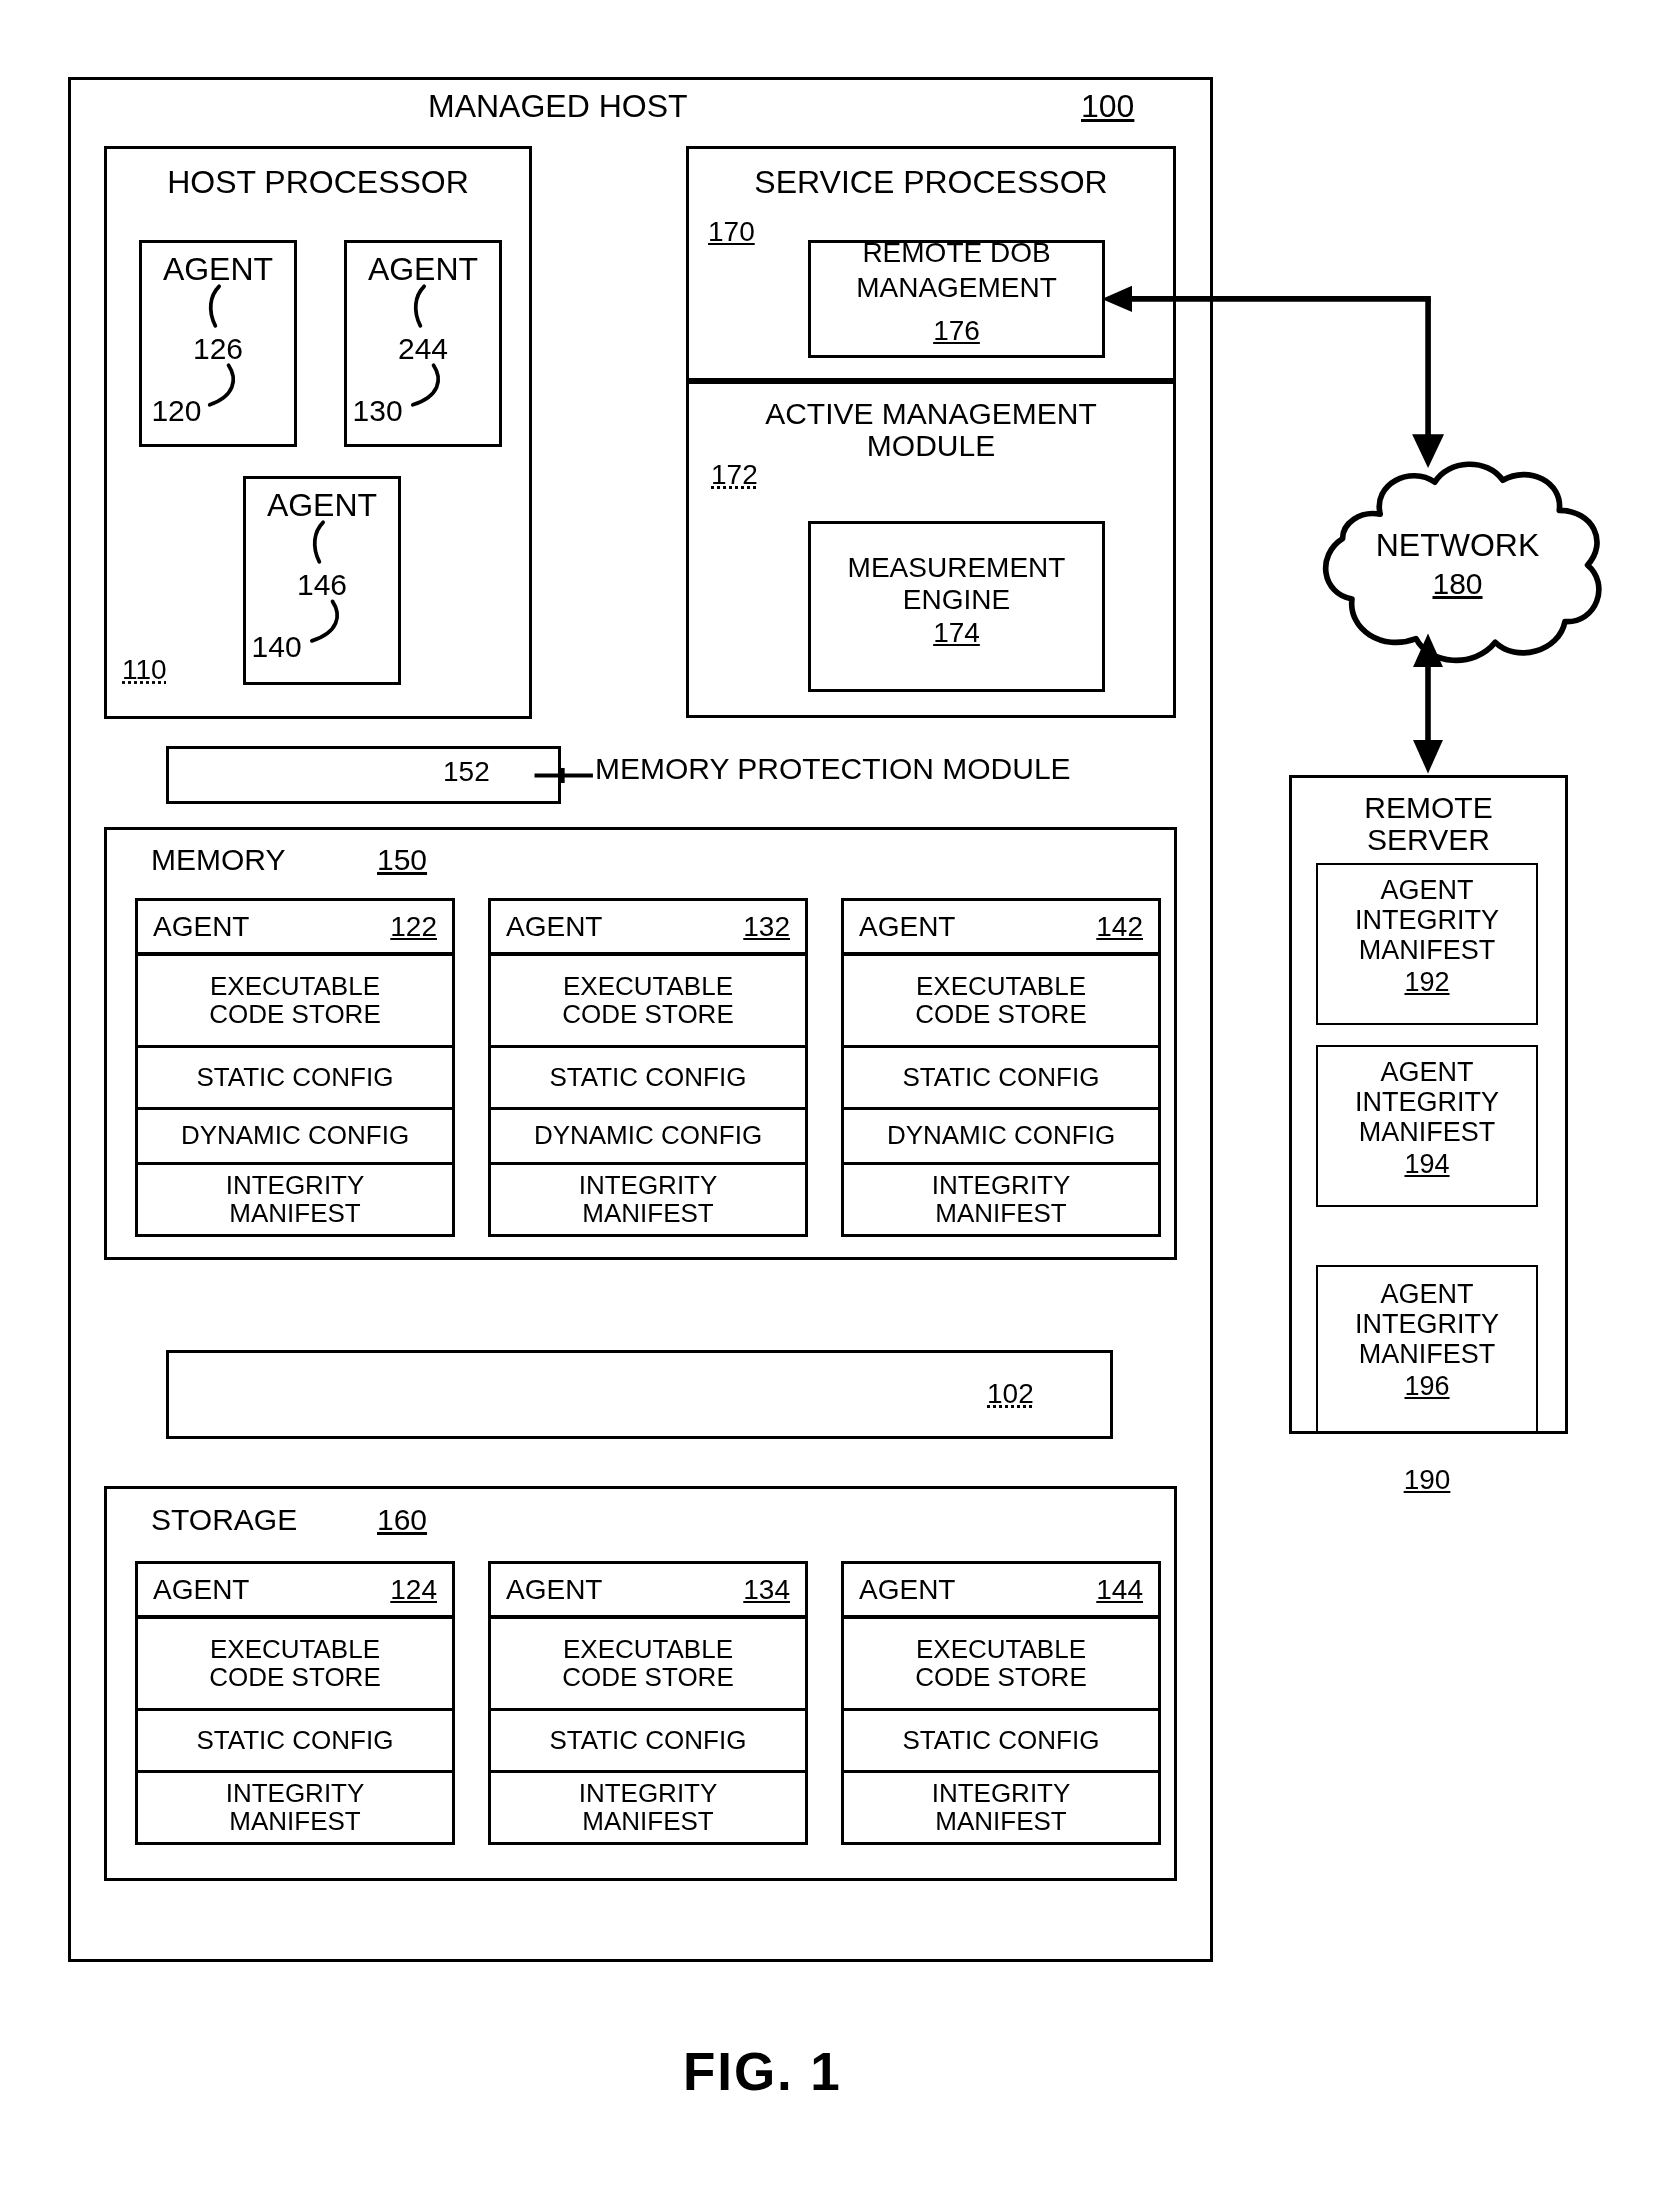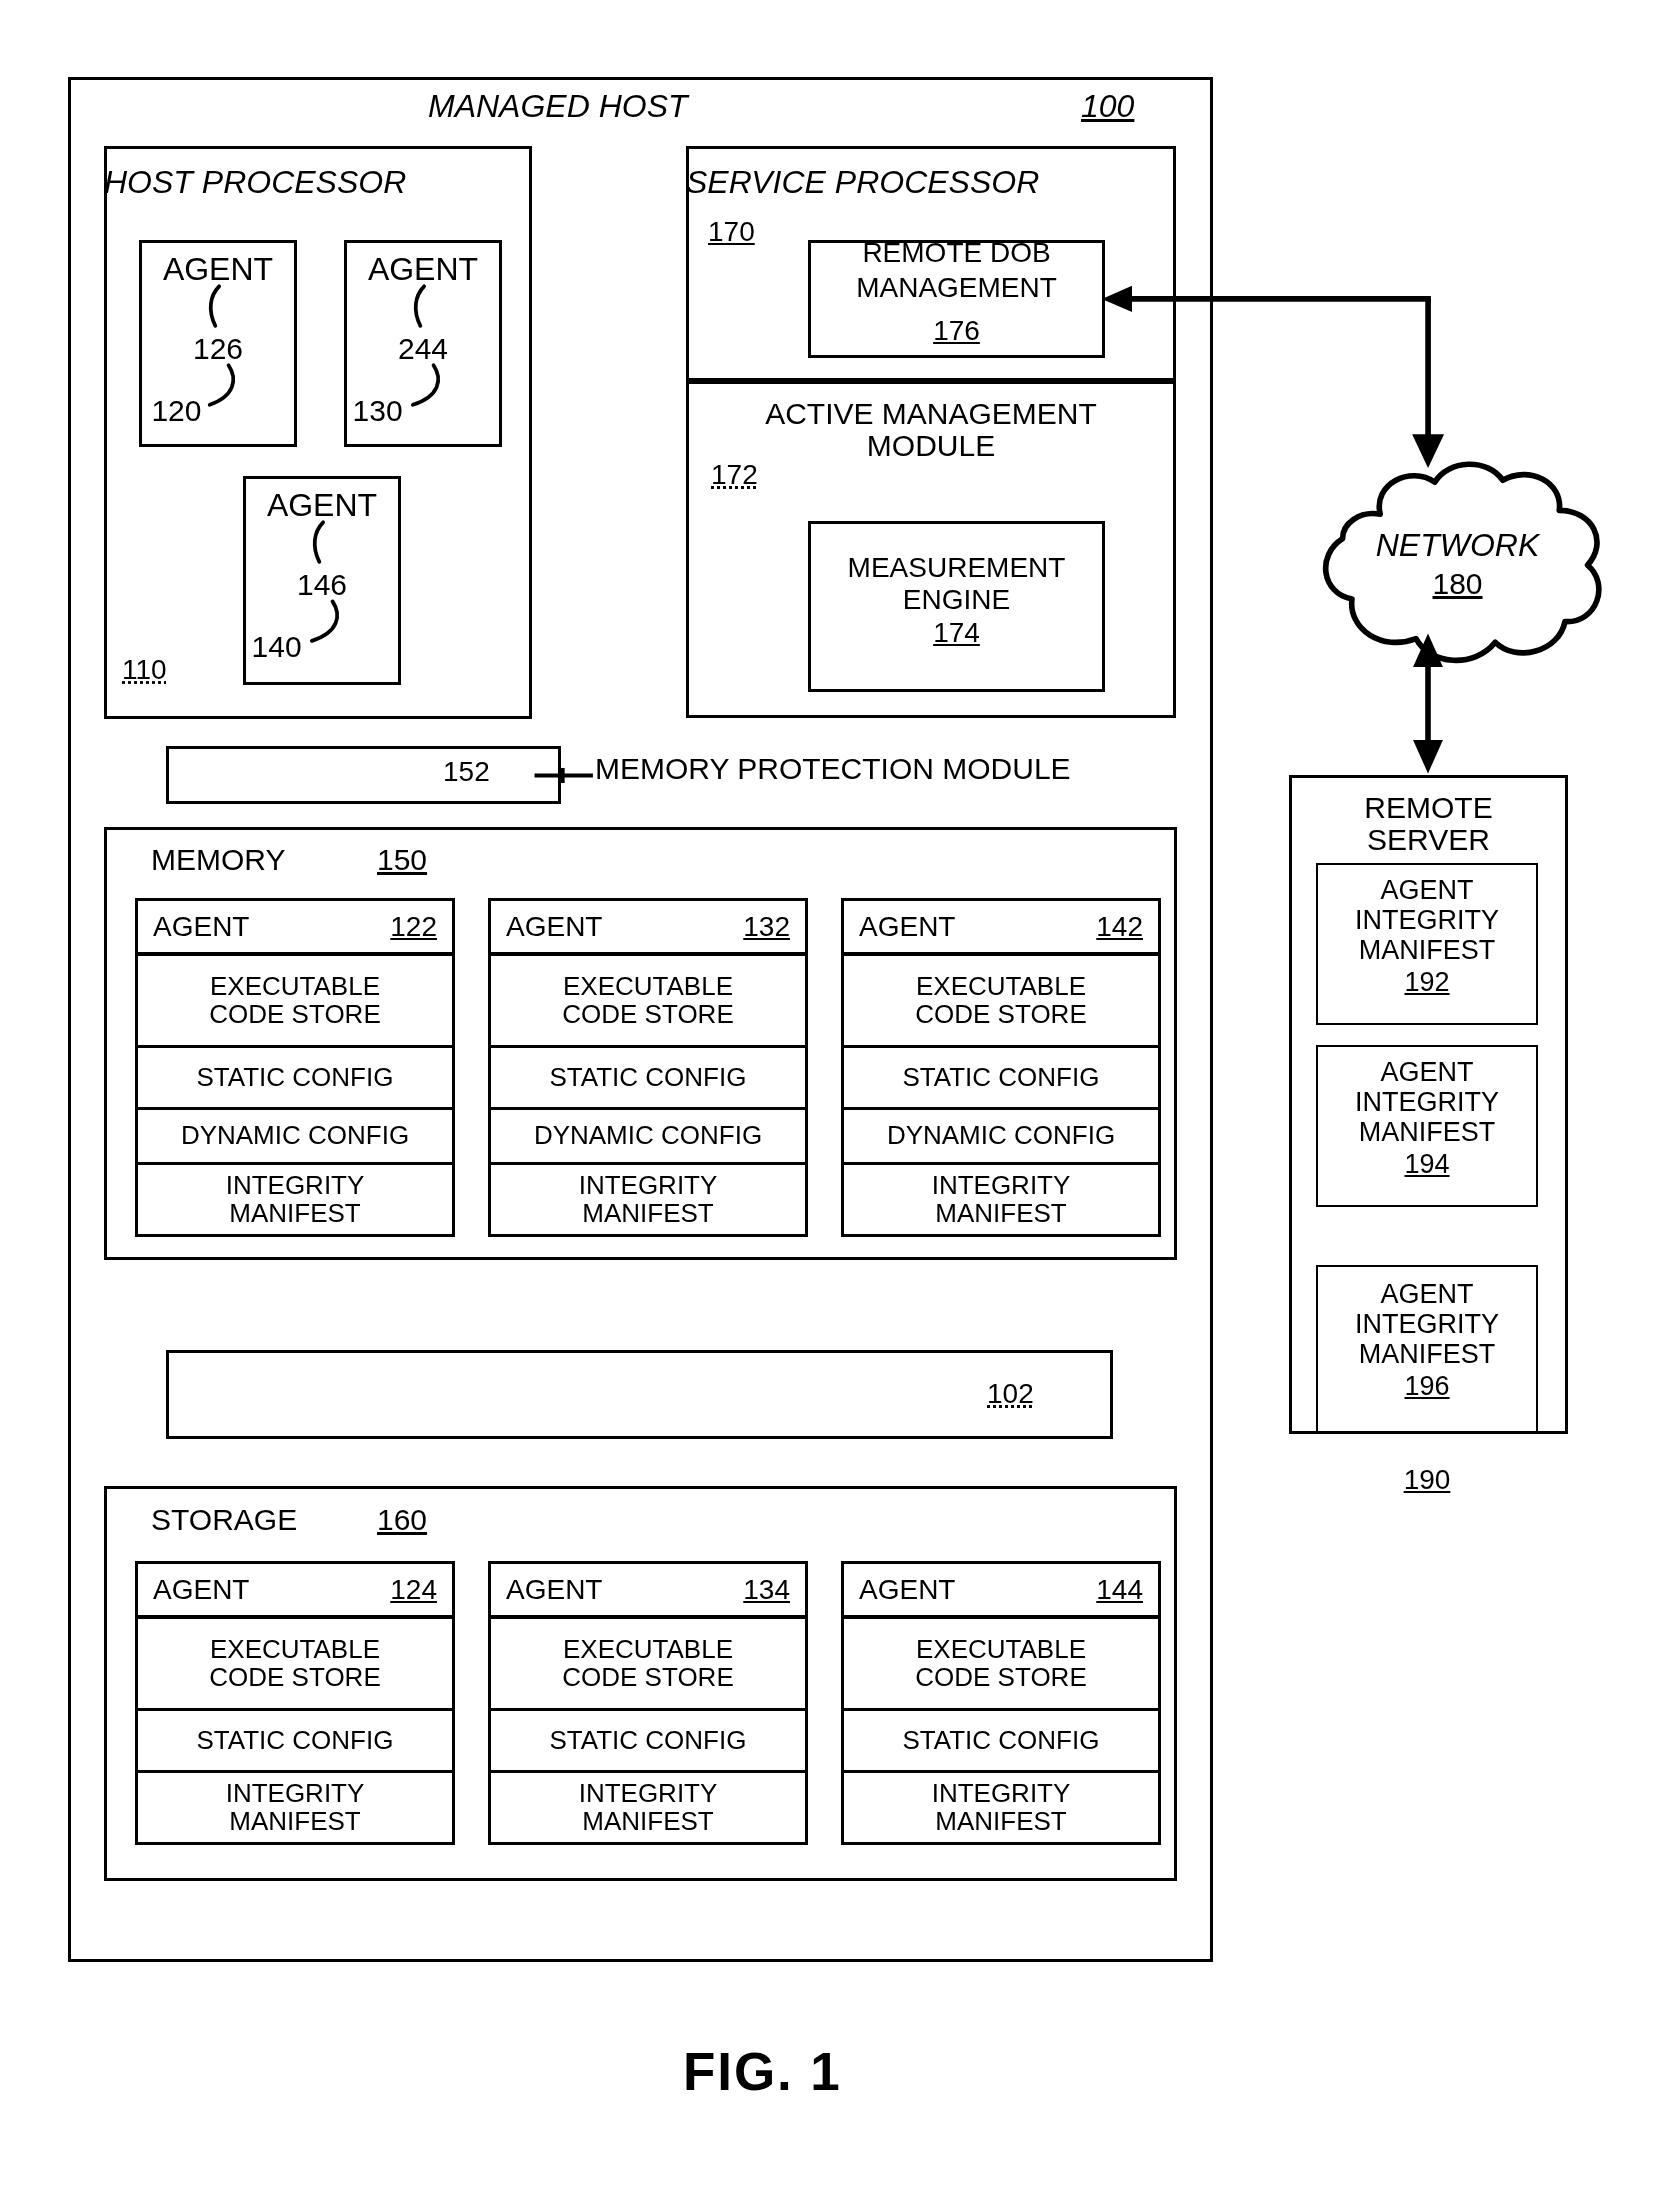--- a/index.html
+++ b/index.html
@@ -23,25 +23,26 @@
     position: absolute;
     border: 3.8px solid #000;
     box-sizing: border-box;
     background: transparent;
   }
   .bx2 { border-width: 2.8px; }
   .lbl {
     position: absolute;
     white-space: nowrap;
     line-height: 1.08;
+    text-align: center;
   }
   .ul { text-decoration: underline; text-underline-offset: 1.9px; }
 
   
-  .t34 { font-size: 32px; font-style: italic; }
+  .t34 { font-size: 32px; }
   .t32 { font-size: 30px; }
   .t30 { font-size: 28px; }
   .t29 { font-size: 27px; }
 
   .ctr {
     position: absolute;
     display: flex;
     align-items: center;
     justify-content: center;
     text-align: center;

